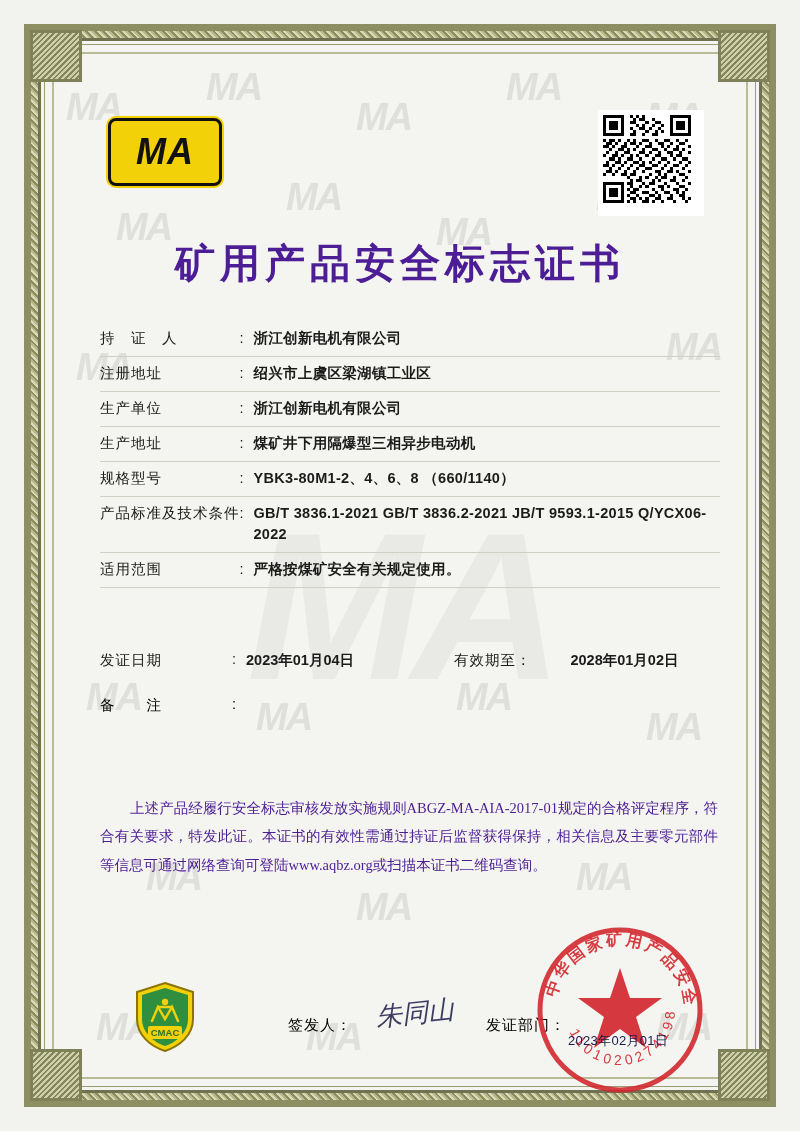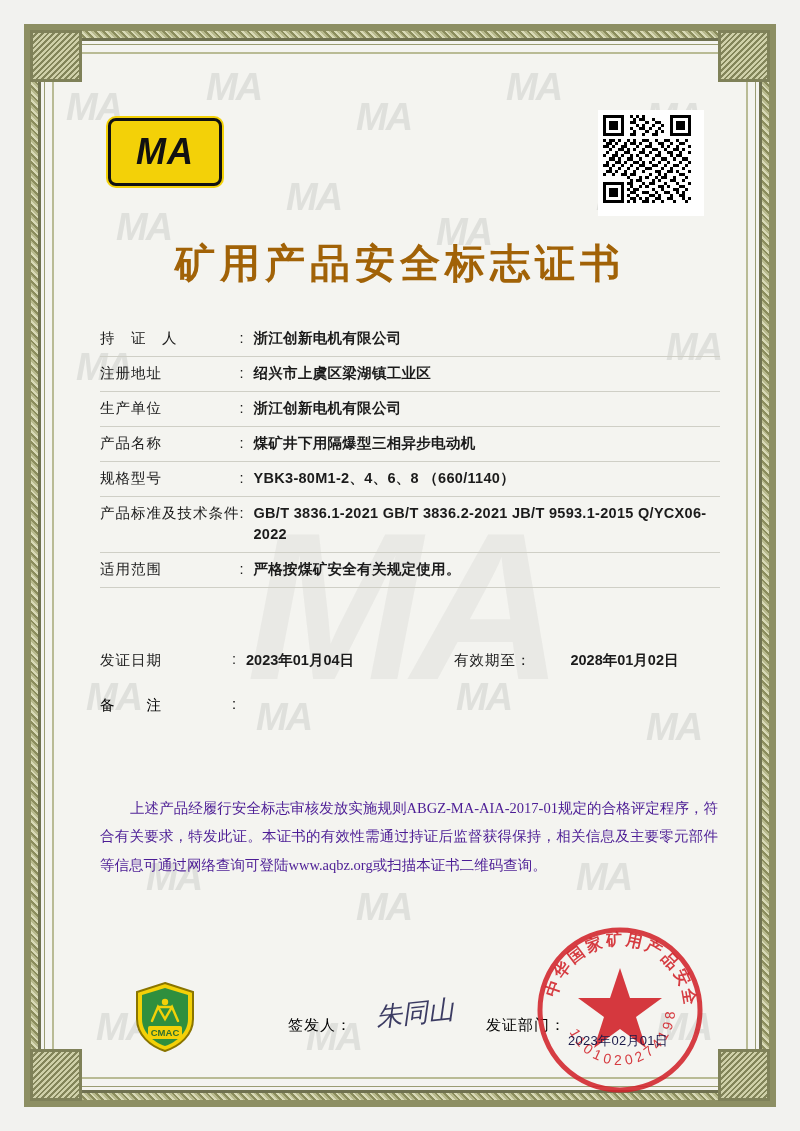--- a/index.html
+++ b/index.html
@@ -89,21 +89,21 @@
     font-family:"Liberation Serif","DejaVu Serif",serif;
   }
   .cert-no .num{font-family:"Liberation Sans",sans-serif;letter-spacing:.5px;}
   .qr{
     position:absolute;right:40px;top:54px;width:96px;height:96px;
     background:#fff;padding:4px;border:1px solid #fff;
   }
   .title{
     position:absolute;left:0;right:0;top:180px;
     text-align:center;
-    font-size:40px;font-weight:bold;color:#a16207;
+    font-size:40px;font-weight:bold;color:#4c1d95;
     letter-spacing:5px;
     font-family:"Liberation Serif","DejaVu Serif",serif;
   }
 
   table.fields{
     position:absolute;left:44px;top:266px;width:620px;
     border-collapse:collapse;
     font-size:14.5px;color:#1b1b1b;
   }
   table.fields td{
@@ -447,21 +447,21 @@
         <td class="label">注册地址</td>
         <td class="colon">:</td>
         <td class="value">绍兴市上虞区梁湖镇工业区</td>
       </tr>
       <tr class="sep">
         <td class="label">生产单位</td>
         <td class="colon">:</td>
         <td class="value">浙江创新电机有限公司</td>
       </tr>
       <tr class="sep">
-        <td class="label">产品名称</td>
+        <td class="label">生产地址</td>
         <td class="colon">:</td>
         <td class="value">煤矿井下用隔爆型三相异步电动机</td>
       </tr>
       <tr class="sep">
         <td class="label">规格型号</td>
         <td class="colon">:</td>
         <td class="value">YBK3-80M1-2、4、6、8 （660/1140）</td>
       </tr>
       <tr class="sep">
         <td class="label">产品标准及技术条件</td>

